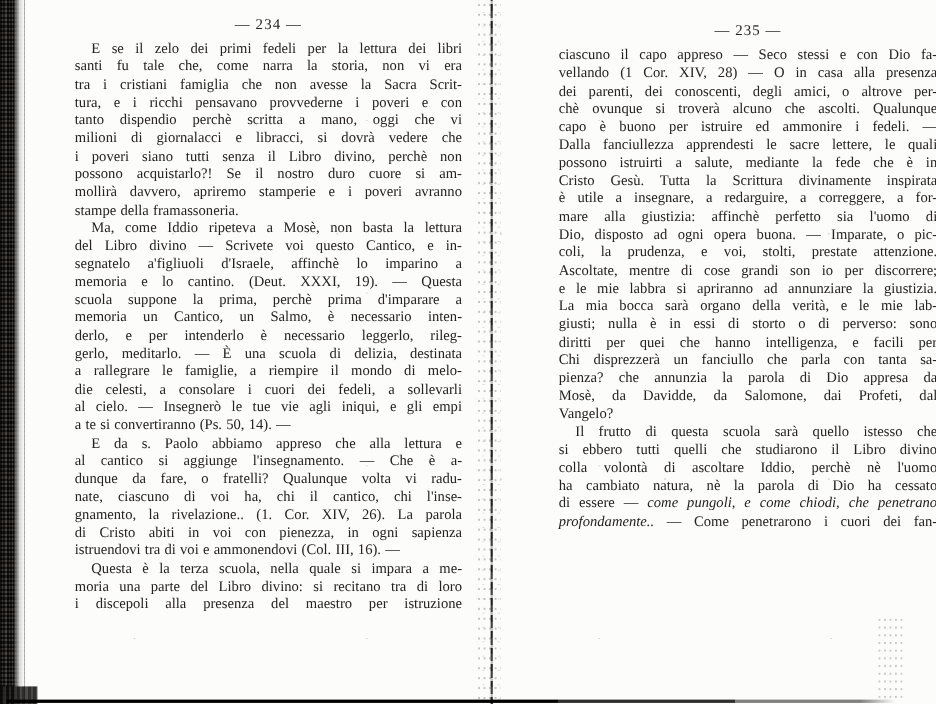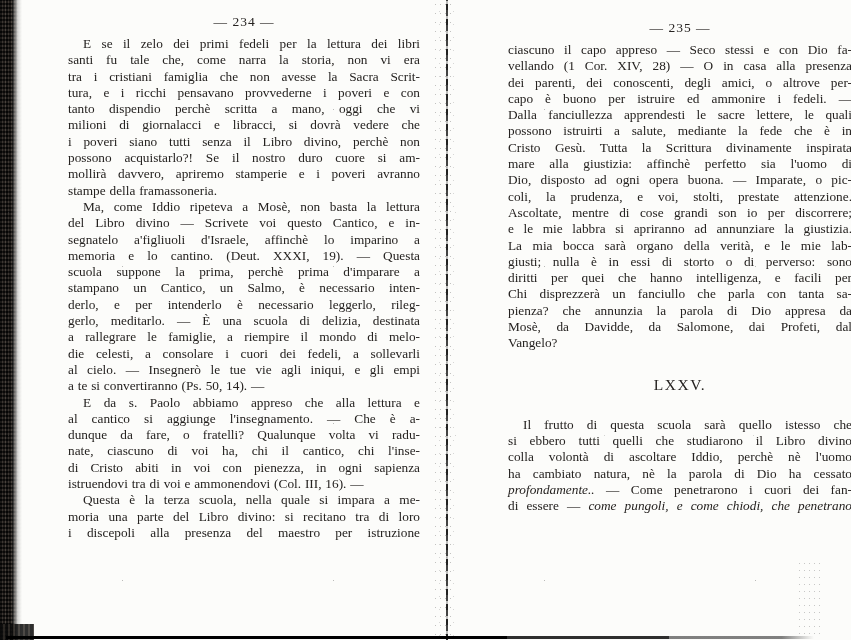--- a/index.html
+++ b/index.html
@@ -93,68 +93,70 @@
         <div class="line"><span>milioni di giornalacci e libracci, si dovrà vedere che</span></div>
         <div class="line"><span>i poveri siano tutti senza il Libro divino, perchè non</span></div>
         <div class="line"><span>possono acquistarlo?! Se il nostro duro cuore si am-</span></div>
         <div class="line"><span>mollirà davvero, apriremo stamperie e i poveri avranno</span></div>
         <div class="line lastline"><span>stampe della framassoneria.</span></div>
         <div class="line indent"><span>Ma, come Iddio ripeteva a Mosè, non basta la lettura</span></div>
         <div class="line"><span>del Libro divino — Scrivete voi questo Cantico, e in-</span></div>
         <div class="line"><span>segnatelo a'figliuoli d'Israele, affinchè lo imparino a</span></div>
         <div class="line"><span>memoria e lo cantino. (Deut. XXXI, 19). — Questa</span></div>
         <div class="line"><span>scuola suppone la prima, perchè prima d'imparare a</span></div>
-        <div class="line"><span>stampano un Cantico, un Salmo, è necessario inten-</span></div>
+        <div class="line"><span>memoria un Cantico, un Salmo, è necessario inten-</span></div>
         <div class="line"><span>derlo, e per intenderlo è necessario leggerlo, rileg-</span></div>
         <div class="line"><span>gerlo, meditarlo. — È una scuola di delizia, destinata</span></div>
         <div class="line"><span>a rallegrare le famiglie, a riempire il mondo di melo-</span></div>
         <div class="line"><span>die celesti, a consolare i cuori dei fedeli, a sollevarli</span></div>
         <div class="line"><span>al cielo. — Insegnerò le tue vie agli iniqui, e gli empi</span></div>
         <div class="line lastline"><span>a te si convertiranno (Ps. 50, 14). —</span></div>
         <div class="line indent"><span>E da s. Paolo abbiamo appreso che alla lettura e</span></div>
         <div class="line"><span>al cantico si aggiunge l'insegnamento. — Che è a-</span></div>
         <div class="line"><span>dunque da fare, o fratelli? Qualunque volta vi radu-</span></div>
         <div class="line"><span>nate, ciascuno di voi ha, chi il cantico, chi l'inse-</span></div>
+        <div class="line"><span>gnamento, la rivelazione.. (1. Cor. XIV, 26). La parola</span></div>
         <div class="line"><span>di Cristo abiti in voi con pienezza, in ogni sapienza</span></div>
         <div class="line lastline"><span>istruendovi tra di voi e ammonendovi (Col. III, 16). —</span></div>
         <div class="line indent"><span>Questa è la terza scuola, nella quale si impara a me-</span></div>
         <div class="line"><span>moria una parte del Libro divino: si recitano tra di loro</span></div>
         <div class="line"><span>i discepoli alla presenza del maestro per istruzione</span></div>
       </div>
   </div>
 
   <div class="page page-right">
     <div class="page-number">— 235 —</div>
     <div>
         <div class="line"><span>ciascuno il capo appreso — Seco stessi e con Dio fa-</span></div>
         <div class="line"><span>vellando (1 Cor. XIV, 28) — O in casa alla presenza</span></div>
         <div class="line"><span>dei parenti, dei conoscenti, degli amici, o altrove per-</span></div>
+        <div class="line"><span>chè ovunque si troverà alcuno che ascolti. Qualunque</span></div>
         <div class="line"><span>capo è buono per istruire ed ammonire i fedeli. —</span></div>
         <div class="line"><span>Dalla fanciullezza apprendesti le sacre lettere, le quali</span></div>
         <div class="line"><span>possono istruirti a salute, mediante la fede che è in</span></div>
         <div class="line"><span>Cristo Gesù. Tutta la Scrittura divinamente inspirata</span></div>
+        <div class="line"><span>è utile a insegnare, a redarguire, a correggere, a for-</span></div>
         <div class="line"><span>mare alla giustizia: affinchè perfetto sia l'uomo di</span></div>
         <div class="line"><span>Dio, disposto ad ogni opera buona. — Imparate, o pic-</span></div>
         <div class="line"><span>coli, la prudenza, e voi, stolti, prestate attenzione.</span></div>
         <div class="line"><span>Ascoltate, mentre di cose grandi son io per discorrere;</span></div>
         <div class="line"><span>e le mie labbra si apriranno ad annunziare la giustizia.</span></div>
         <div class="line"><span>La mia bocca sarà organo della verità, e le mie lab-</span></div>
         <div class="line"><span>giusti; nulla è in essi di storto o di perverso: sono</span></div>
         <div class="line"><span>diritti per quei che hanno intelligenza, e facili per</span></div>
         <div class="line"><span>Chi disprezzerà un fanciullo che parla con tanta sa-</span></div>
         <div class="line"><span>pienza? che annunzia la parola di Dio appresa da</span></div>
         <div class="line"><span>Mosè, da Davidde, da Salomone, dai Profeti, dal</span></div>
         <div class="line lastline"><span>Vangelo?</span></div>
-        <div class="section-heading">LXXV.</div>
         <div class="line indent"><span>Il frutto di questa scuola sarà quello istesso che</span></div>
         <div class="line"><span>si ebbero tutti quelli che studiarono il Libro divino</span></div>
         <div class="line"><span>colla volontà di ascoltare Iddio, perchè nè l'uomo</span></div>
         <div class="line"><span>ha cambiato natura, nè la parola di Dio ha cessato</span></div>
+        <div class="line"><span>di essere — </span><span class="it">come pungoli, e come chiodi, che penetrano</span></div>
         <div class="line"><span class="it">profondamente..</span><span> — Come penetrarono i cuori dei fan-</span></div>
-        <div class="line"><span>di essere — </span><span class="it">come pungoli, e come chiodi, che penetrano</span></div>
       </div>
   </div>
 
   <div class="gutter-speckle"></div>
   <div class="gutter-line"></div>
   <div class="corner-blot"></div>
   <div class="scan-bottom-line"></div>
   <div class="right-crease-speckle"></div>
   <div class="speckle-overlay"></div>
 </div>

